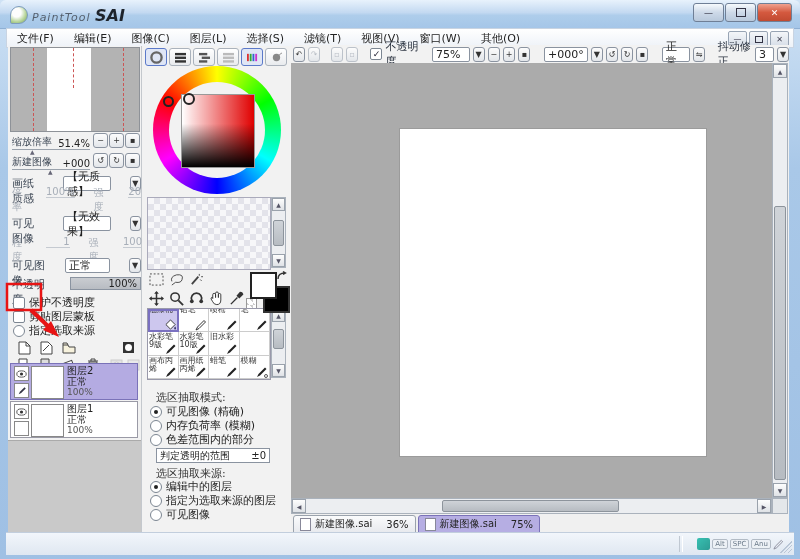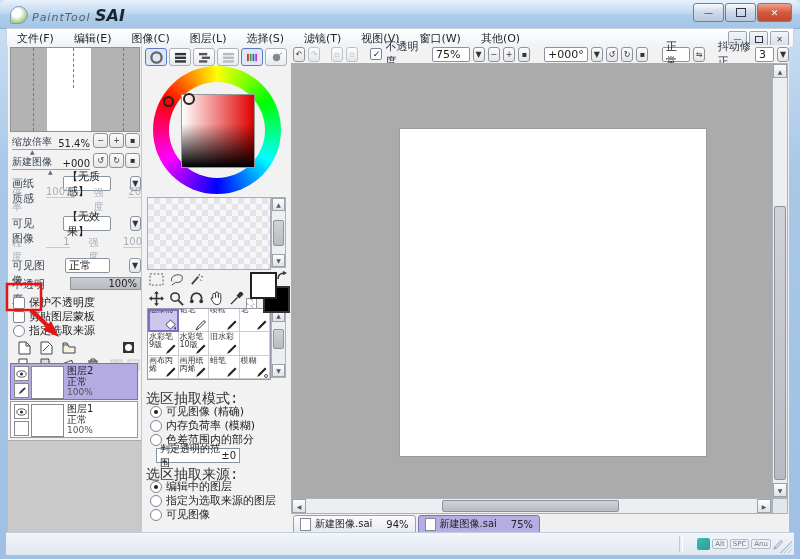--- a/index.html
+++ b/index.html
@@ -90,23 +90,23 @@
   .tool{width:17px;height:17px;display:flex;align-items:center;justify-content:center;}
   .fgswatch{position:absolute;left:108px;top:226px;width:23px;height:23px;background:#fff;border:2px solid #222;z-index:2;}
   .bgswatch{position:absolute;left:121px;top:240px;width:23px;height:23px;background:#000;border:2px solid #333;z-index:1;}
   .brushgrid{position:absolute;left:5px;top:262px;width:122px;height:70px;display:grid;
              grid-template-columns:repeat(4,1fr);grid-template-rows:repeat(3,1fr);background:#fff;border:1px solid #99a;}
   .bcell{border-right:1px solid #ccc;border-bottom:1px solid #ccc;position:relative;overflow:hidden;font-size:8px;line-height:8px;
          color:#333;padding:1px;}
   .bcell.sel{background:#cdc7ee;outline:2px solid #7a70c0;outline-offset:-2px;}
   .bcell .bicon{position:absolute;right:1px;bottom:0px;}
   .bcell.clip span{display:block;margin-top:-4px;}
-  .smode{position:absolute;left:4px;font-size:14px;color:#333;font-family:Liberation Mono, monospace;}
+  .smode{position:absolute;left:14px;font-size:11px;color:#333;}
   .radiorow{position:absolute;left:8px;display:flex;gap:4px;align-items:center;font-size:11px;height:13px;}
-  .rangebox{position:absolute;left:14px;width:84px;height:15px;border:1px solid #8a93a0;background:#fff;display:flex;
+  .rangebox{position:absolute;left:14px;width:114px;height:15px;border:1px solid #8a93a0;background:#fff;display:flex;
             align-items:center;justify-content:space-between;padding:0 3px;font-size:10px;box-sizing:border-box;}
   
   .cv-toolbar{position:absolute;left:0;right:0;top:0;height:18px;background:#f2f2f2;display:flex;align-items:center;gap:3px;padding-left:2px;}
   .viewport{position:absolute;left:0;top:18px;width:481px;bottom:35px;background:#ababab;overflow:hidden;}
   .canvas-white{position:absolute;left:109px;top:66px;width:306px;height:327px;background:#fff;box-shadow:0 0 0 1px #9b9b9b;}
   .cv-vsb{position:absolute;right:1px;top:18px;width:16px;bottom:35px;background:#eceef1;border:1px solid #aab2bc;box-sizing:border-box;}
   .cv-hsb{position:absolute;left:0;width:481px;bottom:19px;height:16px;background:#eceef1;border:1px solid #aab2bc;box-sizing:border-box;}
   .hbtn{position:absolute;top:0;bottom:0;width:14px;background:linear-gradient(#fdfdfd,#dfe2e6);border:1px solid #9aa2ac;
         display:flex;align-items:center;justify-content:center;font-size:6px;color:#556;box-sizing:border-box;}
   .hthumb{position:absolute;top:1px;bottom:1px;background:linear-gradient(#cfd3d8,#b7bcc2);border:1px solid #8d949c;border-radius:2px;}
@@ -606,21 +606,21 @@
       <div class="hbtn" style="left:0">◀</div>
       <div class="hthumb" style="left:150px;width:175px"></div>
       <div class="hbtn" style="right:0">▶</div>
     </div>
     <div class="corner"></div>
 
     <div class="tabs">
       <div class="tab">
         <span class="tabpage"></span>
         <span>新建图像.sai</span>
-        <span class="tabzoom">94%</span>
+        <span class="tabzoom">36%</span>
       </div>
       <div class="tab active">
         <span class="tabpage"></span>
         <span>新建图像.sai</span>
         <span class="tabzoom">75%</span>
       </div>
     </div>
   </div>
 
   <div class="statusbar">

